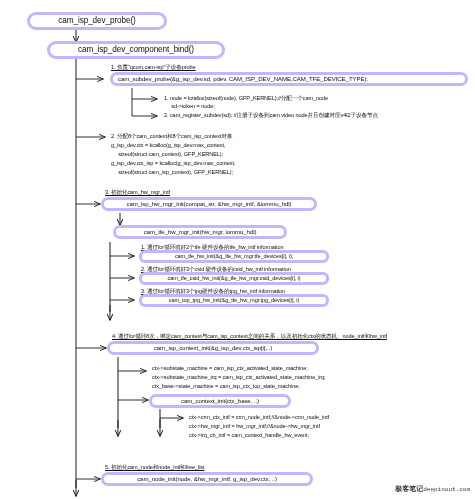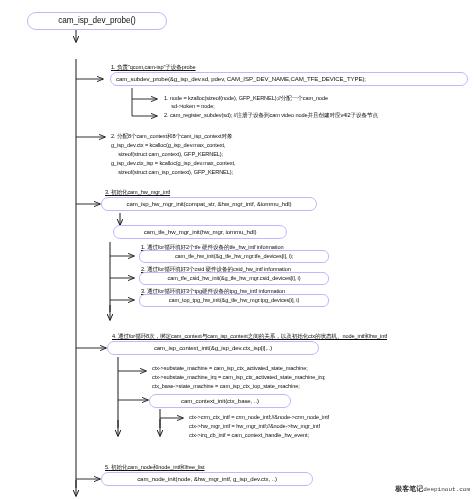--- a/index.html
+++ b/index.html
@@ -19,21 +19,21 @@
     position: absolute;
     left: 0;
     top: 0;
     width: 475px;
     height: 499px;
     pointer-events: none;
   }
   .node {
     position: absolute;
     box-sizing: border-box;
-    border: 1px solid #c4b5fd;
+    border: 3px solid #c4b5fd;
     border-radius: 9px;
     background: #ffffff;
     color: #101010;
     white-space: nowrap;
     display: flex;
     align-items: center;
     justify-content: center;
     line-height: 1;
     letter-spacing: -0.1px;
   }
@@ -127,20 +127,23 @@
 
     <path d="M160,409 L160,428" stroke="#1a1a1a" stroke-width="1" fill="none"></path>
     <path d="M160,419 L160,436" stroke="#1a1a1a" stroke-width="1" fill="none" marker-end="url(#arrd)"></path>
     <path d="M160,418 L183,418" stroke="#1a1a1a" stroke-width="0.9" fill="none" marker-end="url(#arr)"></path>
   </svg>
 
   <div class="node node-entry" style="left:27px; top:12px; width:140px; height:18px;">
     <span>cam_isp_dev_probe()</span>
   </div>
 
+  <div class="node node-entry" style="left:47px; top:41px; width:178px; height:18px;">
+    <span>cam_isp_dev_component_bind()</span>
+  </div>
 
   <div class="note note-underline" style="left:111px; top:64px;">1. 负责"qcom,cam-isp"子设备probe</div>
 
   <div class="node node-call" style="left:110px; top:72px; width:358px; height:14px; justify-content:flex-start; padding-left:5px;">
     <span>cam_subdev_probe(&amp;g_isp_dev.sd, pdev, CAM_ISP_DEV_NAME,CAM_TFE_DEVICE_TYPE);</span>
   </div>
 
   <div class="note" style="left:164px; top:95px;">1. node = kzalloc(sizeof(node), GFP_KERNEL);//分配一个cam_node</div>
   <div class="note" style="left:164px; top:103px;">     sd-&gt;token = node;</div>
   <div class="note" style="left:164px; top:112px;">2. cam_register_subdev(sd); //注册子设备到cam video node并且创建对应v4l2子设备节点</div>

